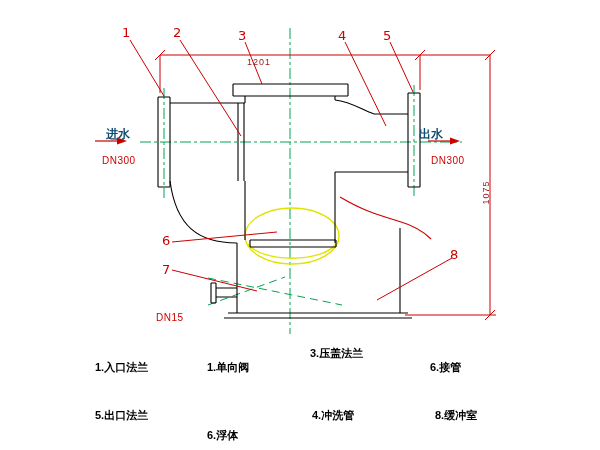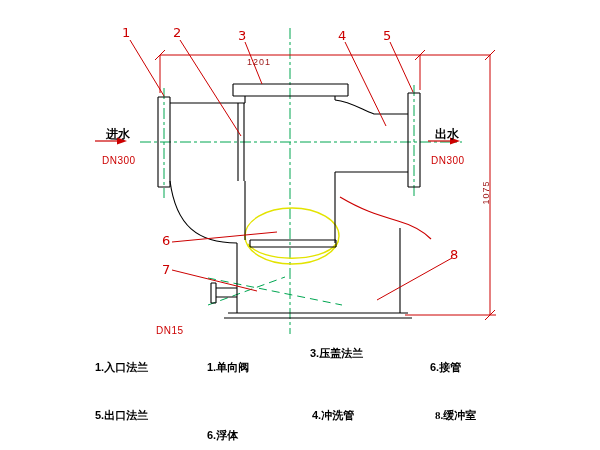--- a/index.html
+++ b/index.html
@@ -3,21 +3,21 @@
 <meta charset="utf-8">
 <style>
   html,body{margin:0;padding:0;background:#ffffff;}
   .canvas{
     position:relative;width:600px;height:450px;background:#ffffff;
     font-family:"Liberation Sans","DejaVu Sans",sans-serif;overflow:hidden;
   }
   .canvas svg{position:absolute;left:0;top:0;}
   .t{position:absolute;white-space:nowrap;line-height:1;}
   .callout{color:#cc0000;font-size:13px;font-family:"DejaVu Sans",sans-serif;}
-  .red-label{color:#000000;font-size:12px;font-weight:bold;text-align:right;}
+  .red-label{color:#0c4a6e;font-size:12px;font-weight:bold;text-align:right;}
   .red-dn{color:#cc0000;font-size:10px;letter-spacing:0.5px;margin-top:8px;}
   .dim{color:#9b1515;font-size:9px;letter-spacing:1px;}
   .dim-v{transform:rotate(-90deg);transform-origin:center center;}
   .legend-item{position:absolute;color:#000;font-size:11px;font-weight:700;}
 </style>
 </head>
 <body>
 
 <div class="canvas">
 
@@ -120,28 +120,28 @@
   <span class="t callout" style="left:383px;top:29px;">5</span>
   <span class="t callout" style="left:162px;top:234px;">6</span>
   <span class="t callout" style="left:162px;top:263px;">7</span>
   <span class="t callout" style="left:450px;top:248px;">8</span>
 
   <span class="t dim" style="left:247px;top:40px;margin-top:18px;">1201</span>
   <span class="t dim dim-v" style="left:474px;top:188px;">1075</span>
 
   <span class="t red-label" style="left:106px;top:128px;">进水</span>
   <span class="t red-dn" style="left:102px;top:148px;">DN300</span>
-  <span class="t red-label" style="left:435px;top:128px;">出水</span>
+  <span class="t red-label" style="left:419px;top:128px;">出水</span>
   <span class="t red-dn" style="left:431px;top:148px;">DN300</span>
-  <span class="t red-dn" style="left:156px;top:318px;">DN15</span>
+  <span class="t red-dn" style="left:156px;top:305px;">DN15</span>
 
   <div>
     <span class="legend-item" style="left:95px;top:360px;">1.入口法兰</span>
     <span class="legend-item" style="left:207px;top:360px;">1.单向阀</span>
     <span class="legend-item" style="left:310px;top:346px;">3.压盖法兰</span>
     <span class="legend-item" style="left:430px;top:360px;">6.接管</span>
     <span class="legend-item" style="left:95px;top:408px;">5.出口法兰</span>
     <span class="legend-item" style="left:207px;top:428px;">6.浮体</span>
     <span class="legend-item" style="left:312px;top:408px;">4.冲洗管</span>
-    <span class="legend-item" style="left:435px;top:408px;font-family:Liberation Serif, serif;">8.缓冲室</span>
+    <span class="legend-item" style="left:435px;top:408px;">8.缓冲室</span>
   </div>
 
 </div>
 
 </body></html>

